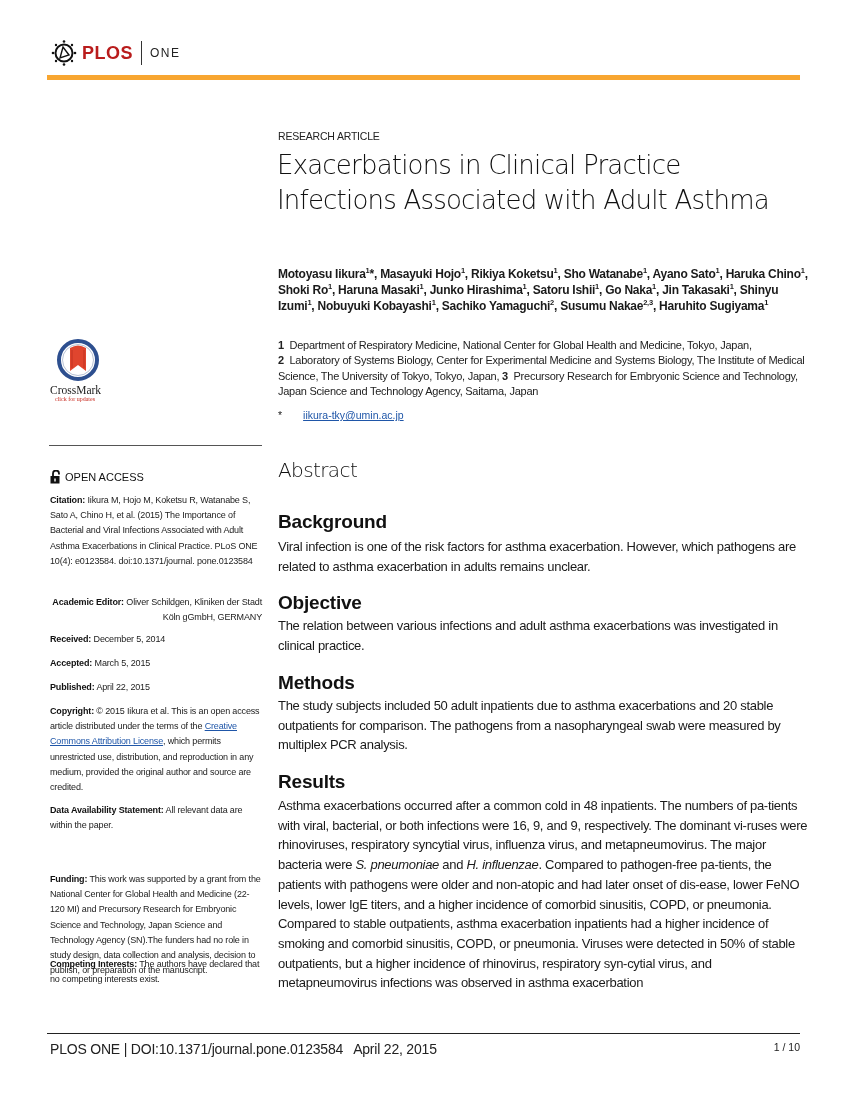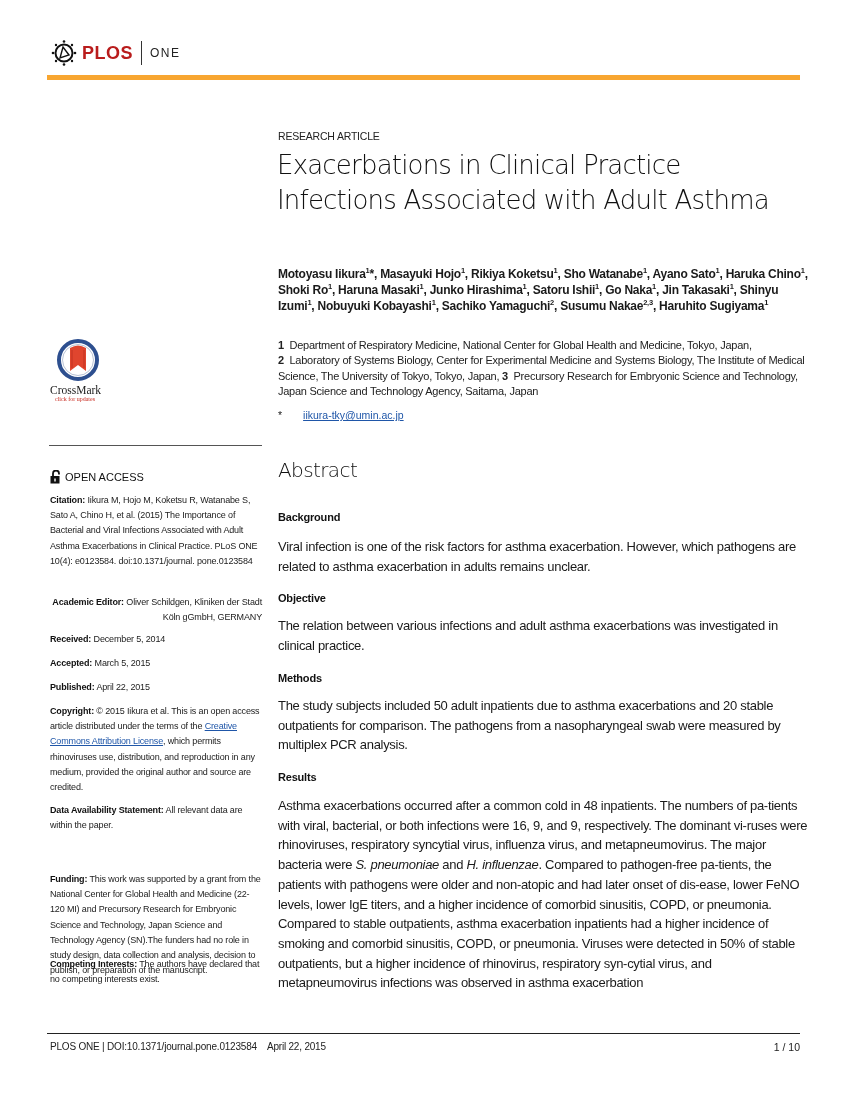--- a/index.html
+++ b/index.html
@@ -32,26 +32,26 @@
   #article-type { left: 278px; top: 130px; font-size: 10.5px; color: #222; letter-spacing: -0.2px; }
   #title { left: 277px; top: 148px; width: 540px; font-family: "DejaVu Sans", sans-serif; font-weight: 300; font-size: 26px; line-height: 35px; color: #111; letter-spacing: -0.8px; }
   #authors { left: 278px; top: 266px; width: 530px; font-size: 12px; font-weight: bold; line-height: 16px; color: #1a1a1a; letter-spacing: -0.25px; }
   #authors sup { font-size: 7.5px; line-height: 0; }
   #affil { left: 278px; top: 338px; width: 530px; font-size: 11px; line-height: 15.3px; color: #222; letter-spacing: -0.25px; }
   #affil b { font-weight: bold; }
   #corresp { left: 278px; top: 409px; font-size: 10.5px; color: #222; }
   #corresp a { color: #1f56a8; text-decoration: underline; margin-left: 21px; }
 
   #abstract-heading { left: 278px; top: 458px; font-family: "DejaVu Sans", sans-serif; font-weight: 300; font-size: 20px; color: #111; letter-spacing: -0.6px; }
-  .sec-h { left: 278px; font-size: 11px; font-weight: bold; color: #111; letter-spacing: -0.2px; }
+  .sec-h { left: 278px; font-size: 19px; font-weight: bold; color: #111; letter-spacing: -0.2px; }
   .sec-p { left: 278px; width: 530px; font-size: 13px; line-height: 19.7px; color: #1a1a1a; letter-spacing: -0.3px; }
 
   
   #footer-rule { left: 47px; top: 1033px; width: 753px; height: 1px; background: #222; }
-  #footer-left { left: 50px; top: 1041px; font-size: 10px; color: #222; letter-spacing: -0.2px; text-align: right; }
+  #footer-left { left: 50px; top: 1041px; font-size: 14px; color: #222; letter-spacing: -0.2px; text-align: right; }
   #footer-left .date { margin-left: 10px; }
   #footer-right { right: 50px; top: 1041px; font-size: 10.5px; color: #222; }
 </style>
 </head>
 <body>
 
 <div id="logo" class="abs">
   <svg class="globe" viewBox="0 0 28 28">
     <circle cx="14" cy="14" r="8.5" fill="none" stroke="#111" stroke-width="2"></circle>
     <path d="M10 19 L13 8 L19 16 Z" fill="none" stroke="#111" stroke-width="1.4"></path>
@@ -113,21 +113,21 @@
 </div>
 
 <div class="abs side" style="top:680px;">
   <b>Published:</b>
   <span>April 22, 2015</span>
 </div>
 
 <div class="abs side" style="top:704px;">
   <b>Copyright:</b>
   <span>© 2015 Iikura et al. This is an open access article distributed under the terms of the</span>
-  <a>Creative Commons Attribution License</a><span>, which permits rhinoviruses use, distribution, and reproduction in any medium, provided the original author and source are credited.</span>
+  <a>Creative Commons Attribution License</a><span>, which permits unrestricted use, distribution, and reproduction in any medium, provided the original author and source are credited.</span>
 </div>
 
 <div class="abs side" style="top:803px;">
   <b>Data Availability Statement:</b>
   <span>All relevant data are within the paper.</span>
 </div>
 
 <div class="abs side" style="top:872px;">
   <b>Funding:</b>
   <span>This work was supported by a grant from the National Center for Global Health and Medicine (22-120 MI) and Precursory Research for Embryonic Science and Technology, Japan Science and Technology Agency (SN).The funders had no role in study design, data collection and analysis, decision to publish, or preparation of the manuscript.</span>

